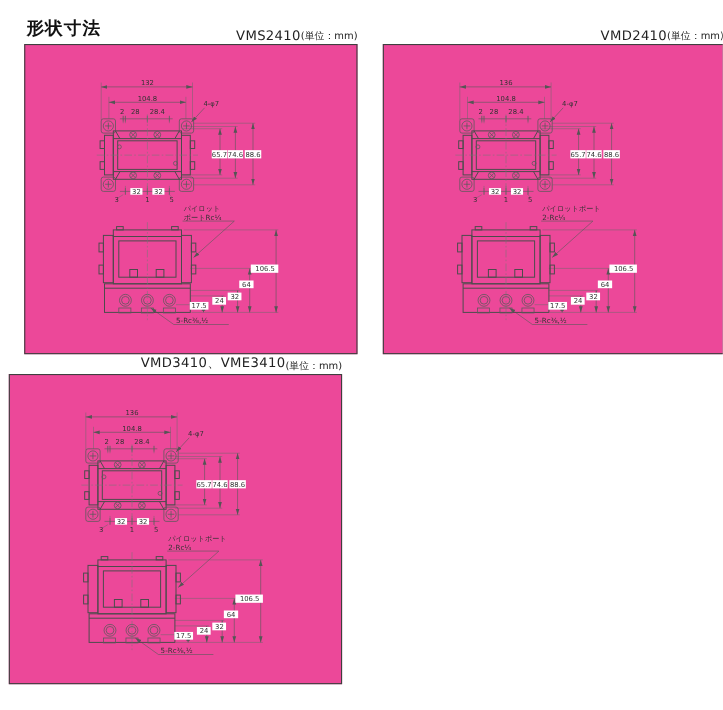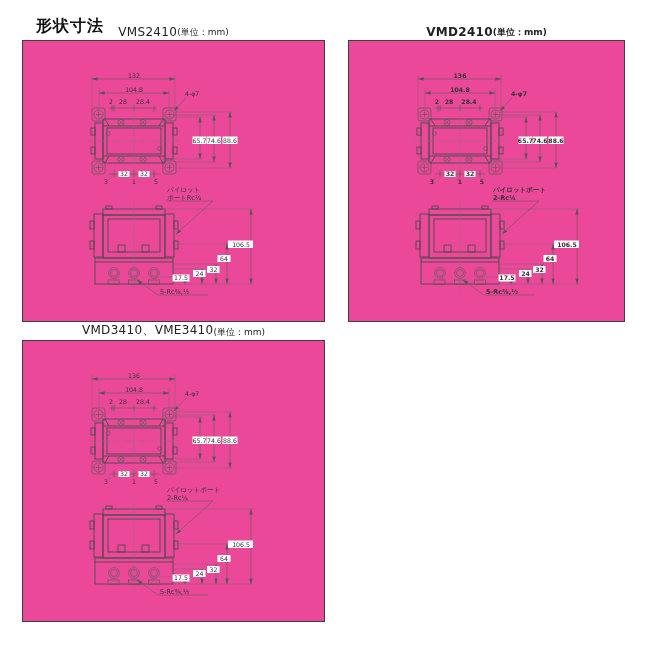--- a/index.html
+++ b/index.html
@@ -2,35 +2,35 @@
 <html><head>
 <meta charset="utf-8">
 <style>
   html,body{margin:0;padding:0;}
   body{
     width:657px;height:645px;background:#ffffff;position:relative;
     font-family:"DejaVu Sans","Liberation Sans",sans-serif;color:#1c1c1c;
     overflow:hidden;
   }
   .page-title{
-    position:absolute;left:36px;top:5px;font-size:16px;font-weight:bold;
+    position:absolute;left:24px;top:5px;font-size:16px;font-weight:bold;
     letter-spacing:1px;color:#111;
   }
   .panel{position:absolute;}
   .panel-header{
-    display:flex;justify-content:center;align-items:flex-end;
+    display:flex;justify-content:flex-end;align-items:flex-end;
     height:17px;margin-bottom:1px;
   }
   .model{font-size:12px;color:#222;letter-spacing:0.3px;}
   .unit{font-size:9px;color:#222;}
   .panel-box{border:1.3px solid #3f3f3f;background:#ec4899;}
   .panel-box svg{display:block;}
   #panel-1{left:22px;top:22px;width:303px;}
-  #panel-2{left:348px;top:22px;width:277px;font-weight:bold;}
-  #panel-3{left:22px;top:322px;width:303px;}
+  #panel-2{left:348px;top:22px;width:310px;}
+  #panel-3{left:8px;top:322px;width:303px;}
   .panel-box{height:280px;}
 
   
   svg text{font-family:"DejaVu Sans","Liberation Sans",sans-serif;fill:#333;}
   .dim{font-size:6.2px;}
   .lbl{font-size:6.5px;}
   .body-ln{stroke:#4c4c4c;stroke-width:0.9;fill:none;}
   .det-ln{stroke:#5a5a5a;stroke-width:0.7;fill:none;}
   .dim-ln{stroke:#5a5a5a;stroke-width:0.55;fill:none;}
   .ext-ln{stroke:#6b6b6b;stroke-width:0.45;fill:none;}

